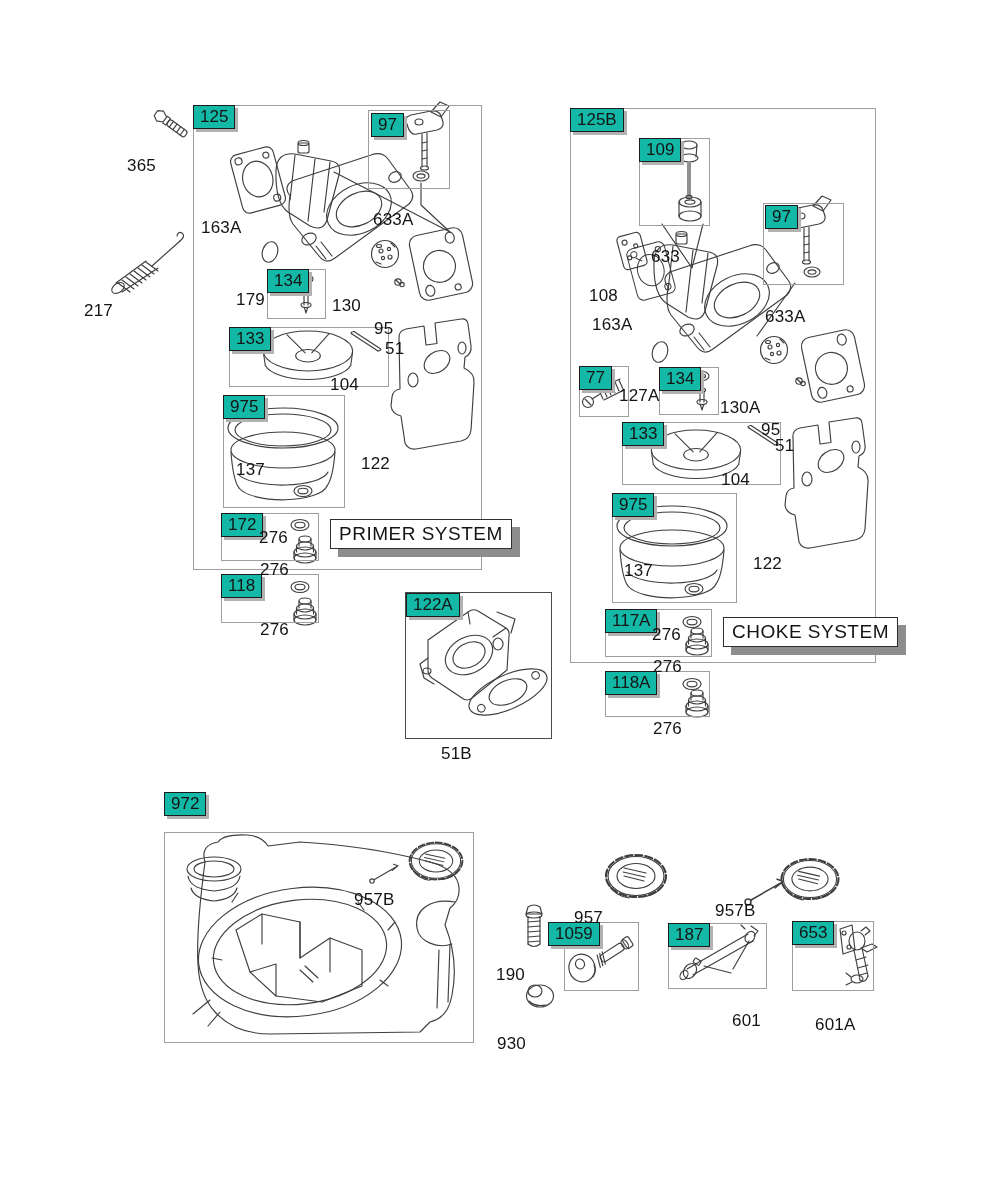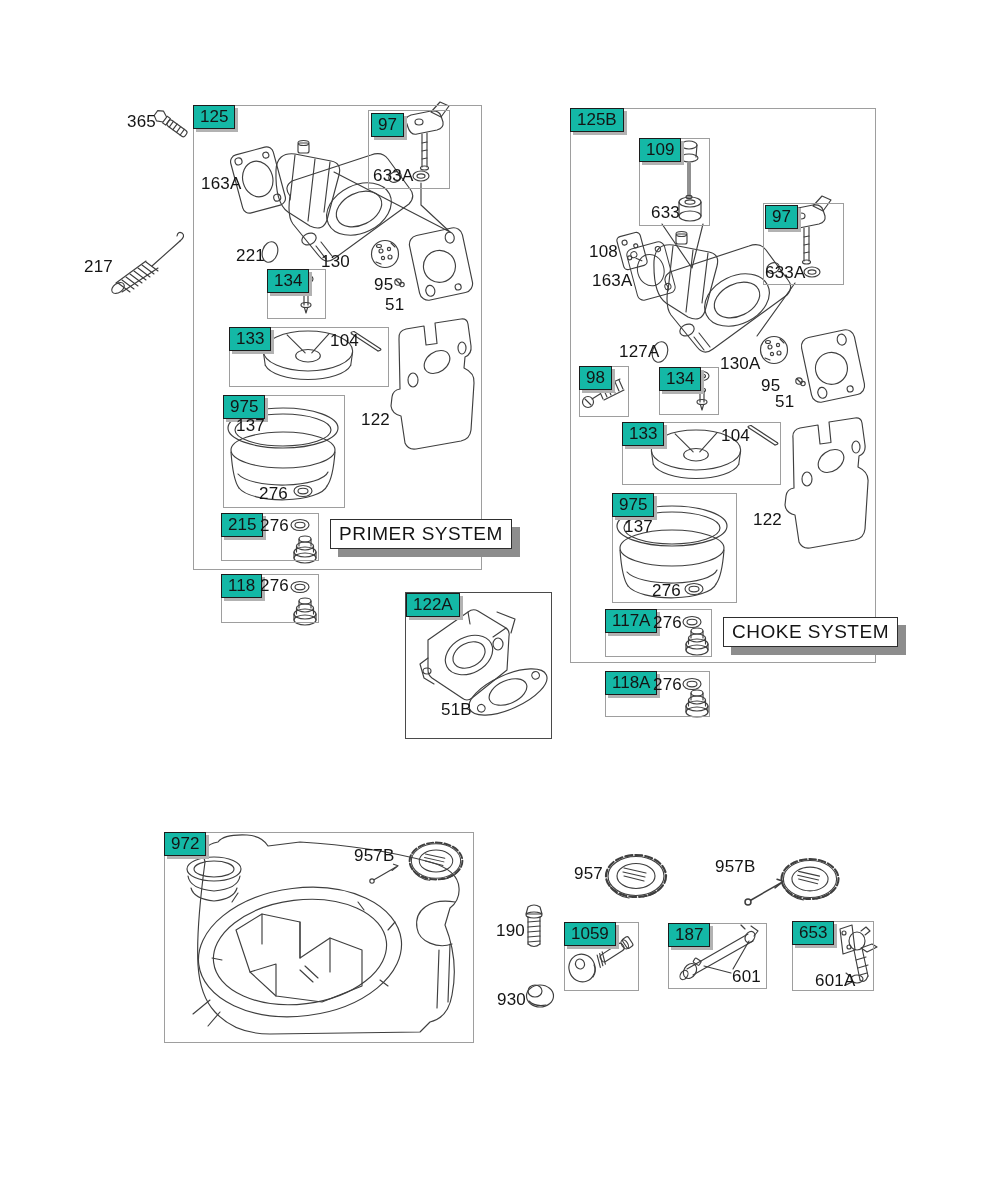--- a/index.html
+++ b/index.html
@@ -5,21 +5,21 @@
   html,body{margin:0;padding:0;background:#fff;}
   .stage{position:relative;width:1000px;height:1200px;background:#fff;
          font-family:"Liberation Sans",sans-serif;color:#141414;overflow:hidden;}
   .stage svg{position:absolute;left:0;top:0;}
   .art{stroke:#3f3f3f;fill:none;stroke-width:1.15;stroke-linecap:round;stroke-linejoin:round;}
   .gbox{position:absolute;border:1px solid #9e9e9e;}
   .gbox.dark{border:1.5px solid #4a4a4a;}
   .tag{position:absolute;background:#14b8a6;border:1.6px solid #1c1c1c;
        box-shadow:3px 3px 0 #b2b2b2;font-size:17px;line-height:20px;
        padding:1px 6px;white-space:nowrap;}
-  .lbl{position:absolute;font-size:17px;line-height:19px;white-space:nowrap;letter-spacing:.2px;}
+  .lbl{position:absolute;font-size:17px;line-height:19px;white-space:nowrap;letter-spacing:.2px;margin-top:44px;}
   .sys{position:absolute;background:#fff;border:1.6px solid #2e2e2e;
        box-shadow:8px 8px 0 #8d8d8d;font-size:19px;line-height:22px;
        padding:3px 8px;white-space:nowrap;letter-spacing:.5px;}
 </style>
 </head>
 <body>
 
 <div class="stage">
 
 <svg width="1000" height="1200" viewBox="0 0 1000 1200">
@@ -325,43 +325,43 @@
 <div class="gbox" style="left:164px;top:832px;width:308px;height:209px"></div>
 <div class="gbox" style="left:564px;top:922px;width:73px;height:67px"></div>
 <div class="gbox" style="left:668px;top:923px;width:97px;height:64px"></div>
 <div class="gbox" style="left:792px;top:921px;width:80px;height:68px"></div>
 
 <div class="tag" style="left:193px;top:105px">125</div>
 <div class="tag" style="left:371px;top:113px">97</div>
 <div class="tag" style="left:267px;top:269px">134</div>
 <div class="tag" style="left:229px;top:327px">133</div>
 <div class="tag" style="left:223px;top:395px">975</div>
-<div class="tag" style="left:221px;top:513px">215</div>
+<div class="tag" style="left:221px;top:513px">172</div>
 <div class="tag" style="left:221px;top:574px">118</div>
 <div class="tag" style="left:406px;top:593px">122A</div>
 <div class="tag" style="left:570px;top:108px">125B</div>
 <div class="tag" style="left:639px;top:138px">109</div>
 <div class="tag" style="left:765px;top:205px">97</div>
-<div class="tag" style="left:579px;top:366px">98</div>
+<div class="tag" style="left:579px;top:366px">77</div>
 <div class="tag" style="left:659px;top:367px">134</div>
 <div class="tag" style="left:622px;top:422px">133</div>
 <div class="tag" style="left:612px;top:493px">975</div>
 <div class="tag" style="left:605px;top:609px">117A</div>
 <div class="tag" style="left:605px;top:671px">118A</div>
-<div class="tag" style="left:164px;top:832px">972</div>
-<div class="tag" style="left:564px;top:922px">1059</div>
+<div class="tag" style="left:164px;top:792px">972</div>
+<div class="tag" style="left:548px;top:922px">1059</div>
 <div class="tag" style="left:668px;top:923px">187</div>
 <div class="tag" style="left:792px;top:921px">653</div>
 
 <div class="lbl" style="left:127px;top:112px">365</div>
 <div class="lbl" style="left:201px;top:174px">163A</div>
 <div class="lbl" style="left:84px;top:257px">217</div>
-<div class="lbl" style="left:236px;top:246px">221</div>
+<div class="lbl" style="left:236px;top:246px">179</div>
 <div class="lbl" style="left:373px;top:166px">633A</div>
-<div class="lbl" style="left:321px;top:252px">130</div>
+<div class="lbl" style="left:332px;top:252px">130</div>
 <div class="lbl" style="left:374px;top:275px">95</div>
 <div class="lbl" style="left:385px;top:295px">51</div>
 <div class="lbl" style="left:330px;top:331px">104</div>
 <div class="lbl" style="left:361px;top:410px">122</div>
 <div class="lbl" style="left:236px;top:416px">137</div>
 <div class="lbl" style="left:259px;top:484px">276</div>
 <div class="lbl" style="left:260px;top:516px">276</div>
 <div class="lbl" style="left:260px;top:576px">276</div>
 <div class="lbl" style="left:441px;top:700px">51B</div>
 <div class="lbl" style="left:651px;top:203px">633</div>

